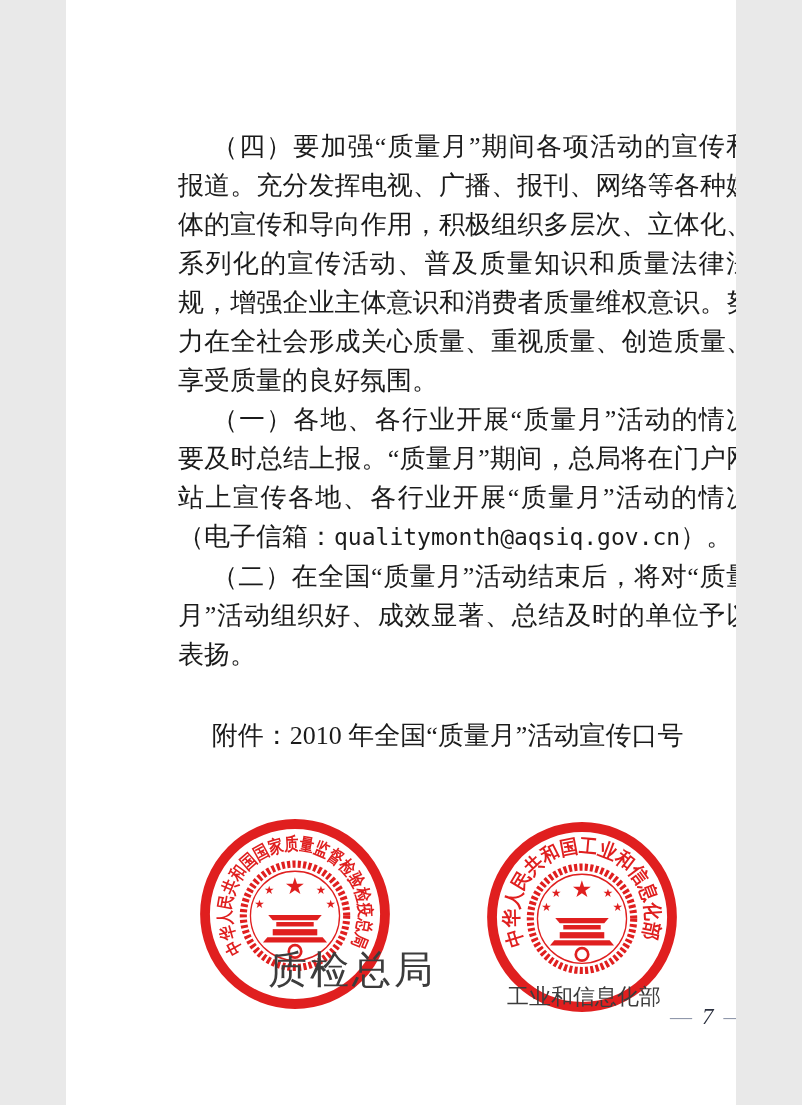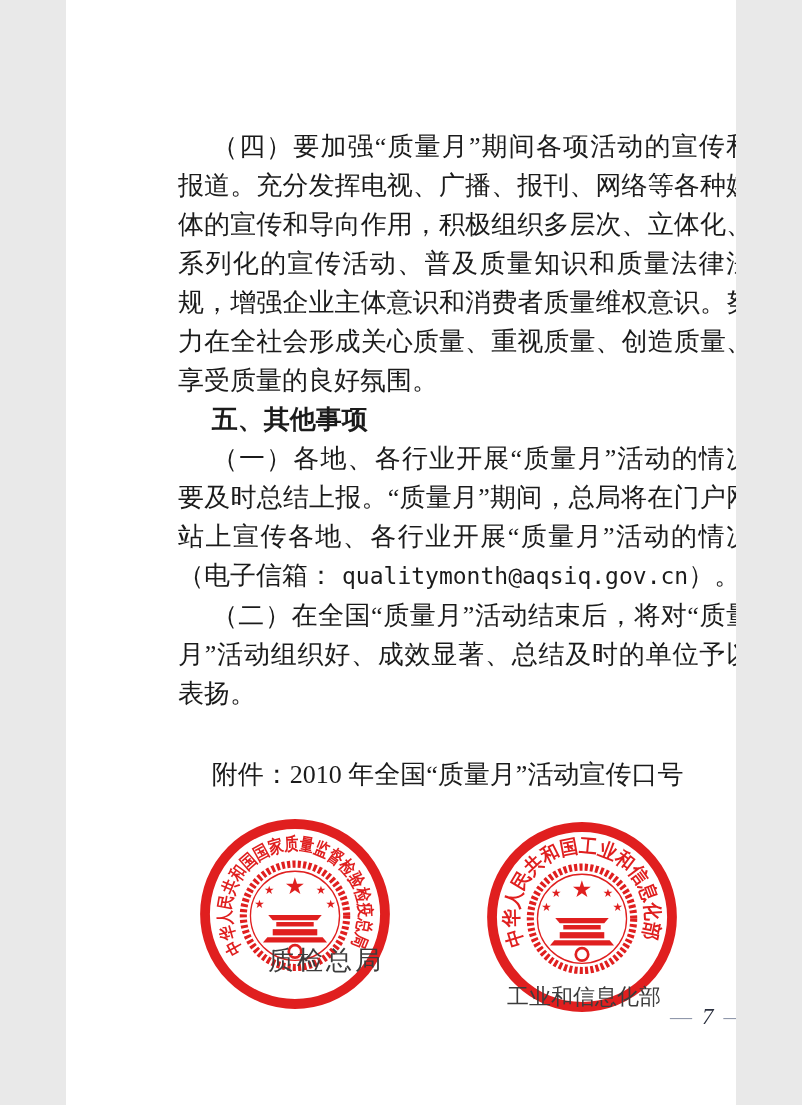--- a/index.html
+++ b/index.html
@@ -22,53 +22,51 @@
   .section-heading {
     font-family:"Liberation Sans", sans-serif;
     font-weight:700;
     text-indent:1.4em;
     margin:0;
   }
   .attachment-line { margin-top:42px !important; }
   .email {
     font-family:"DejaVu Sans Mono", monospace;
     font-size:23px;
-    margin-left:8px;
   }
   .seal { position:absolute; }
   .seal-left  { left:131px; top:816px; }
   .seal-right { left:418px; top:819px; }
   .seal svg { display:block; }
   .seal-ring-font { font-family:"Liberation Serif", serif; font-weight:700; }
   .overlay-name {
     position:absolute;
     color:#3c3c3c;
     font-family:"Liberation Serif", serif;
     white-space:nowrap;
   }
-  .overlay-left  { left:202px; top:943px; font-size:26px; letter-spacing:3px;font-family:Liberation Mono, monospace; }
+  .overlay-left  { left:202px; top:943px; font-size:39px; letter-spacing:3px;font-family:Liberation Mono, monospace; }
   .overlay-right { left:441px; top:951px; font-size:22px; letter-spacing:0px;margin-top:31px; }
   .page-number {
     position:absolute;
     left:604px; top:1004px;
     font-size:23px;
     color:#2d3240;
     white-space:nowrap;
   }
   .page-number .dash { color:#8a92a6; font-size:22px; }
   .page-number .num  { font-style:italic; padding:0 10px; }
 </style>
 </head>
 <body>
 
 <div class="page">
 
   <div class="doc-body">
     <p>（四）要加强“质量月”期间各项活动的宣传和报道。充分发挥电视、广播、报刊、网络等各种媒体的宣传和导向作用，积极组织多层次、立体化、系列化的宣传活动、普及质量知识和质量法律法规，增强企业主体意识和消费者质量维权意识。努力在全社会形成关心质量、重视质量、创造质量、享受质量的良好氛围。</p>
-    <p class="section-heading">五、其他事项</p>
     <p><span>（一）各地、各行业开展“质量月”活动的情况要及时总结上报。“质量月”期间，总局将在门户网站上宣传各地、各行业开展“质量月”活动的情况（电子信箱：</span><span class="email">qualitymonth@aqsiq.gov.cn</span><span>）。</span></p>
     <p>（二）在全国“质量月”活动结束后，将对“质量月”活动组织好、成效显著、总结及时的单位予以表扬。</p>
     <p class="attachment-line">附件：2010 年全国“质量月”活动宣传口号</p>
   </div>
 
   <div class="seal seal-left">
     <svg width="196" height="196" viewBox="0 0 220 220">
       <circle cx="110" cy="110" r="101" fill="none" stroke="#e01f1f" stroke-width="11"></circle>
       <path id="arcL" d="M 51 151.3 A 72 72 0 1 1 169 151.3" fill="none"></path>
       <text class="seal-ring-font" font-size="20" fill="#e01f1f" textLength="306" lengthAdjust="spacingAndGlyphs"><textPath href="#arcL" startOffset="0">中华人民共和国国家质量监督检验检疫总局</textPath></text>

